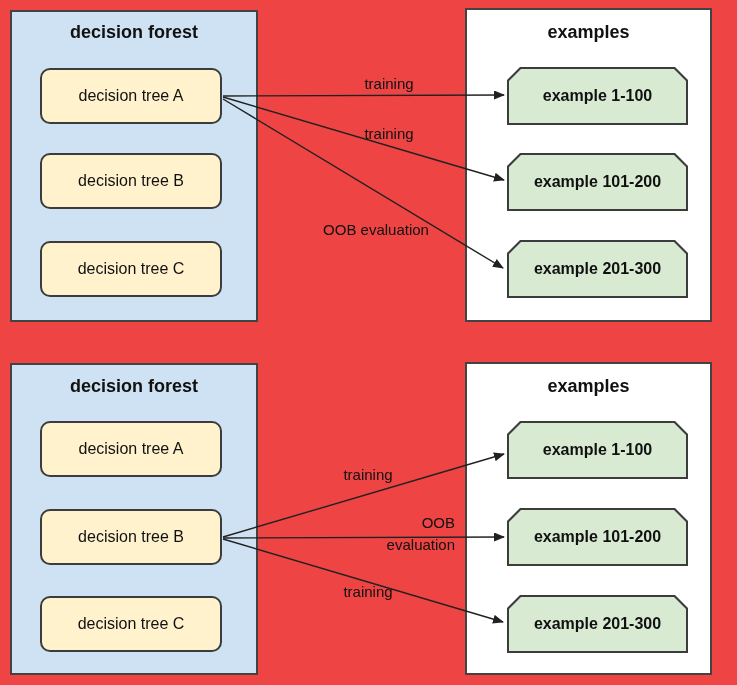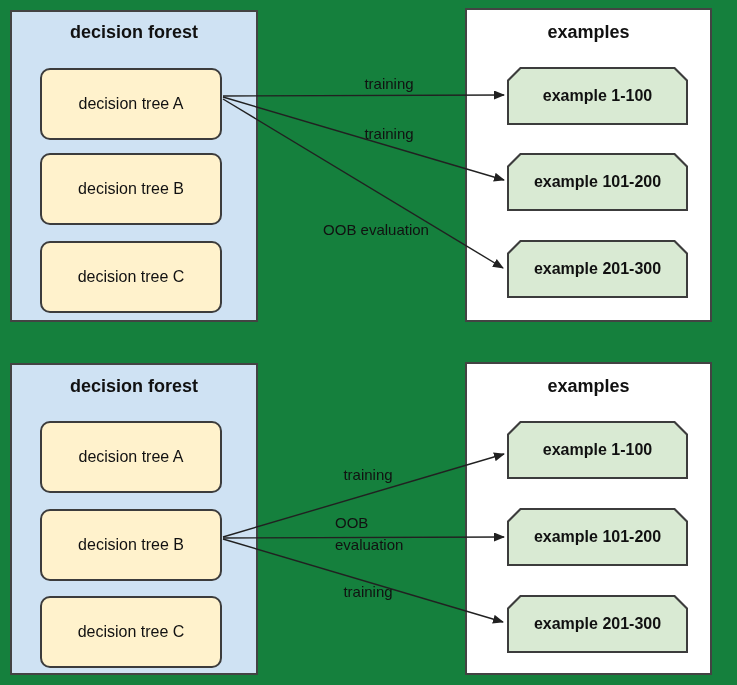--- a/index.html
+++ b/index.html
@@ -6,33 +6,33 @@
     --forest-fill:#cfe2f3;
     --tree-fill:#fff2cc;
     --example-fill:#d9ead3;
     --panel-border:#434343;
     --box-border:#3c3c3c;
     --arrow-color:#212121;
     --text-color:#111111;
   }
   html,body{margin:0;padding:0;background:#ffffff;}
   #canvas{
-    position:relative;width:737px;height:685px;background:#15803d;
+    position:relative;width:737px;height:685px;background:#ef4444;
     font-family:"Liberation Sans","DejaVu Sans",sans-serif;
     color:var(--text-color);
     overflow:hidden;
   }
   .panel{position:absolute;border:2px solid var(--panel-border);box-sizing:border-box;}
   .panel.forest{background:var(--forest-fill);}
   .panel.examples{background:#ffffff;}
   .panel-title{
     position:absolute;text-align:center;font-weight:bold;font-size:18px;line-height:20px;
   }
   .tree-box{
-    position:absolute;width:182px;height:72px;box-sizing:border-box;
+    position:absolute;width:182px;height:56px;box-sizing:border-box;
     background:var(--tree-fill);border:2px solid var(--box-border);border-radius:10px;
     display:flex;align-items:center;justify-content:center;
     font-size:16px;
   }
   .card-outer{
     position:absolute;width:181px;height:58px;
     background:var(--box-border);
     clip-path:polygon(13px 0, calc(100% - 13px) 0, 100% 13px, 100% 100%, 0 100%, 0 13px);
   }
   .card-inner{
@@ -40,21 +40,21 @@
     background:var(--example-fill);
     clip-path:polygon(12px 0, calc(100% - 12px) 0, 100% 12px, 100% 100%, 0 100%, 0 12px);
     display:flex;align-items:center;justify-content:center;
     font-size:16px;
     font-weight:bold;
   }
   .arrow-label{
     position:absolute;font-size:15px;line-height:18px;text-align:center;
   }
   .arrow-label.two-line{
-    text-align:left;white-space:pre-line;line-height:22px;
+    text-align:right;white-space:pre-line;line-height:22px;
   }
   #arrow-layer{position:absolute;left:0;top:0;width:737px;height:685px;pointer-events:none;}
   #arrow-layer line{stroke:var(--arrow-color);stroke-width:1.4;}
 </style>
 </head>
 <body>
 
 <div id="canvas">
 
   <div class="panel forest" style="left:10px;top:10px;width:248px;height:312px;"></div>

